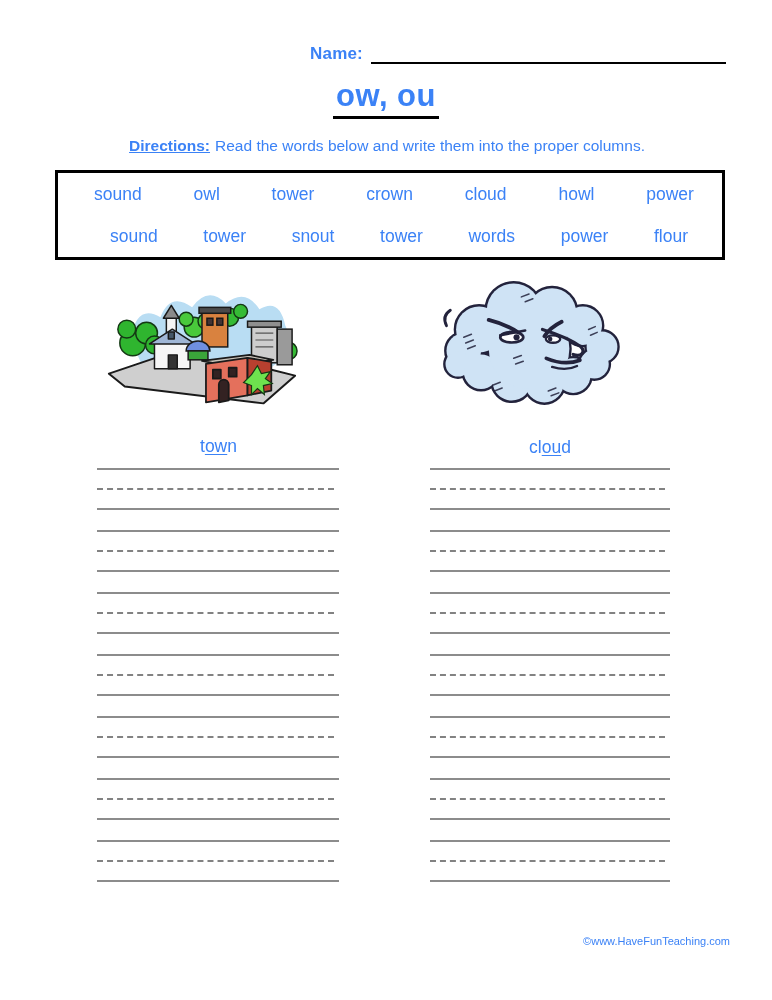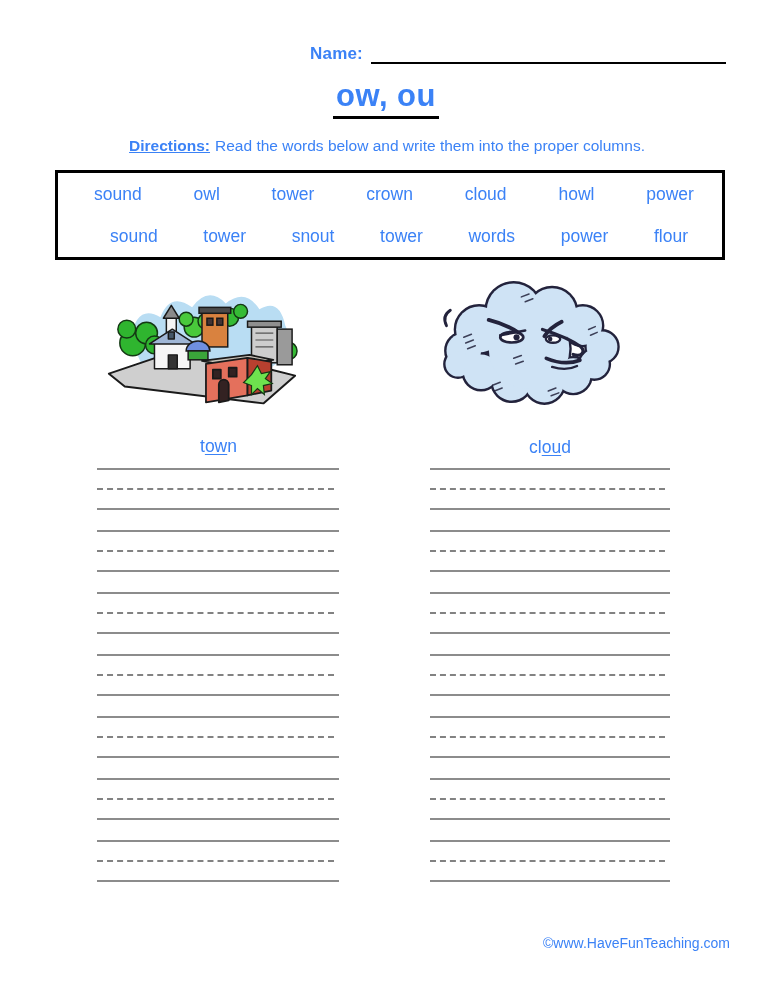--- a/index.html
+++ b/index.html
@@ -35,21 +35,21 @@
   .col-label-ou{left:430px;top:437px;width:240px;}
   
   .lines{position:absolute;top:468px;}
   .lines-ow{left:97px;width:242px;}
   .lines-ou{left:430px;width:240px;}
   .line-group{height:42px;margin-bottom:20px;display:flex;flex-direction:column;justify-content:space-between;}
   .wline{height:0;}
   .wline.solid{border-top:2.5px solid #8c8c8c;}
   .wline.dashed{border-top:2px dashed #828282;width:98%;}
   
-  .footer{position:absolute;right:42px;top:935px;font-size:14px;}
+  .footer{position:absolute;right:42px;top:935px;font-size:11px;}
 </style>
 </head>
 <body>
 
 <div class="page">
 
   <div class="name-row">
     <span class="name-label">Name:</span>
     <span class="name-line"></span>
   </div>

